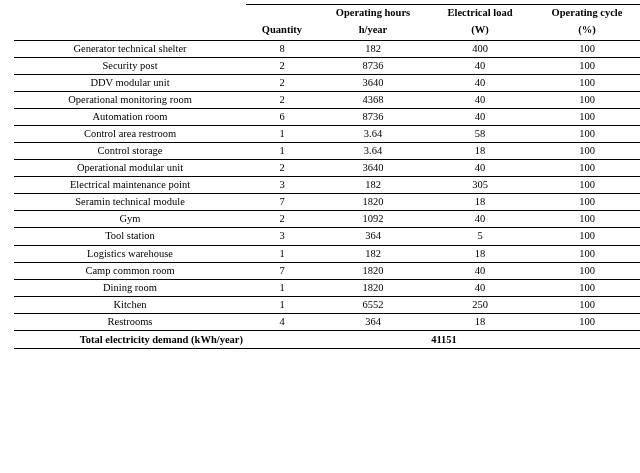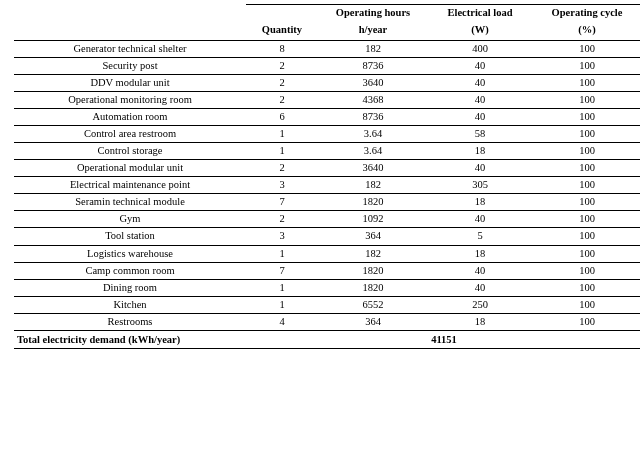--- a/index.html
+++ b/index.html
@@ -55,21 +55,21 @@
   }
   tbody tr:first-child td { border-top: 0.9px solid #000; }
 
   tfoot td {
     font-weight: bold;
     padding: 3px 3px;
     font-size: 10.5px;
     border-top: 0.9px solid #000;
     border-bottom: 1.4px solid #000;
   }
-  tfoot td.label { text-align: left; }
+  tfoot td.label { text-align: right; }
   tfoot td.total { text-align: center; }
 </style>
 </head>
 <body>
 
 <div class="sheet">
   <table class="demand">
     <colgroup>
       <col class="c-name">
       <col class="c-qty">

